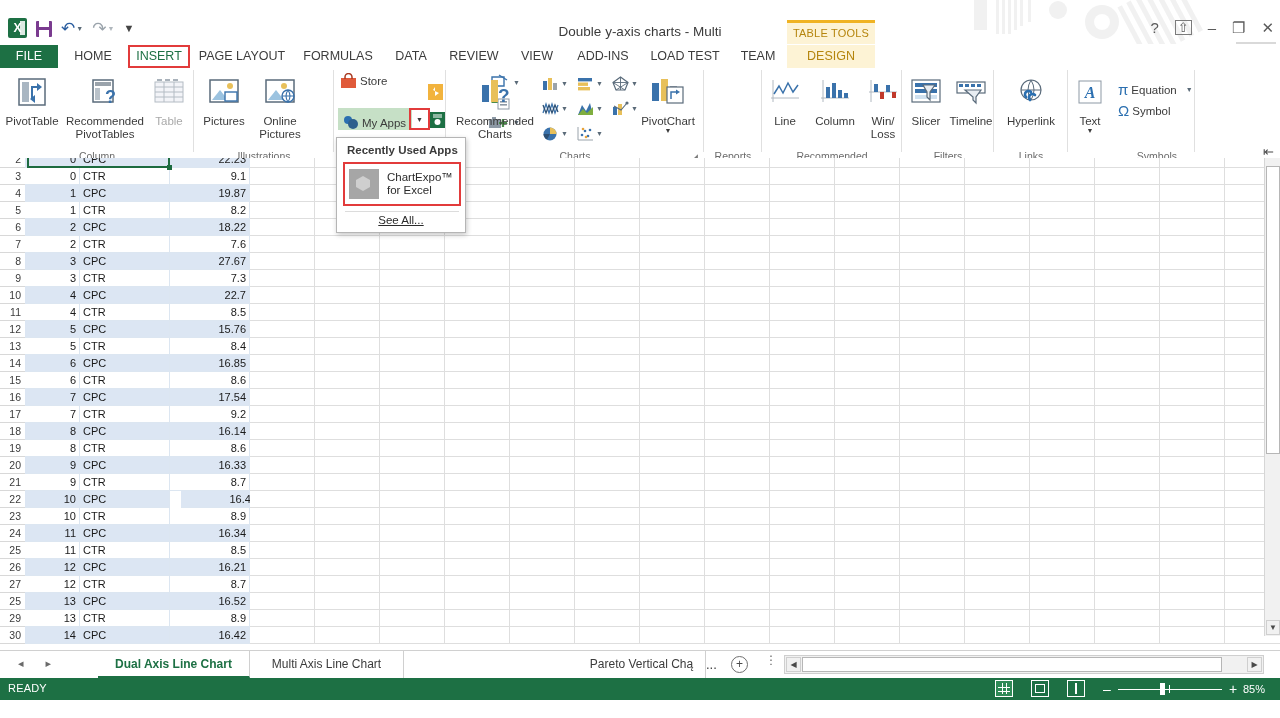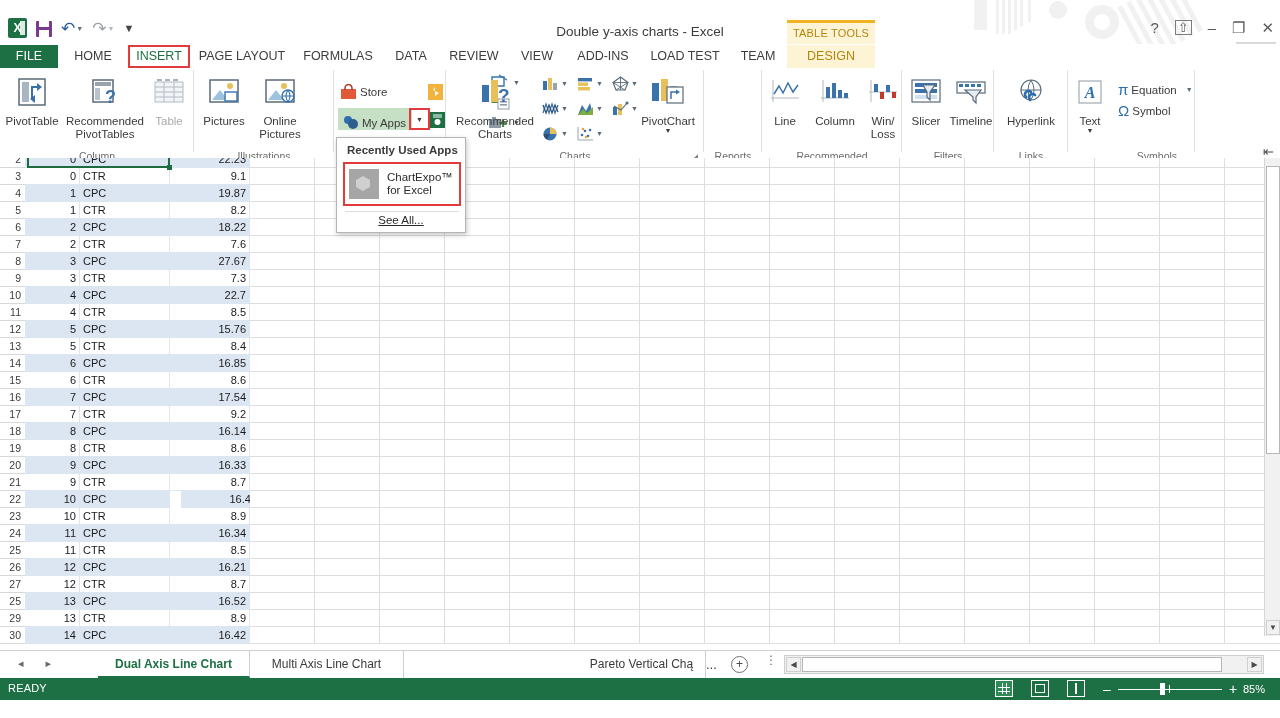--- a/index.html
+++ b/index.html
@@ -301,21 +301,21 @@
         <span class="undo-g">↶</span>
         <span class="mini-caret">▼</span>
       </div>
       <div class="arrow-btn">
         <span class="redo-g">↷</span>
         <span class="mini-caret dim">▼</span>
       </div>
       <span class="qat-more">▼</span>
     </div>
 
-    <div class="doctitle">Double y-axis charts - Excel</div>
+    <div class="doctitle">Double y-axis charts - Multi</div>
 
     <div class="ctx-tools">
       <div class="bar"></div>
       <span>TABLE TOOLS</span>
     </div>
 
     <div class="win-btns">
       <span class="win-btn">?</span>
       <span class="ribbon-opt">⇧</span>
       <span class="win-btn">–</span>
@@ -436,21 +436,21 @@
           <rect x="4" y="3" width="4" height="3" fill="#8d99a5"></rect>
           <path d="M15 5 v8 M11 9 h8" stroke="#4a8c4a" stroke-width="2.2"></path>
         </svg>
         <span class="cm-car">▼</span>
       </div>
       <div class="glabel">Illustrations</div>
       <div class="gsep"></div>
     </div>
 
     <div class="rgroup" style="left:334px;width:112px">
-      <div class="minibtn" style="left:6px;top:16px">
+      <div class="minibtn" style="left:6px;top:5px">
         <svg width="17" height="16" viewBox="0 0 17 16">
           <path d="M1 5 h15 v10 h-15 Z" fill="#e05a3a"></path>
           <path d="M5 6 v-2 a3.5 3.5 0 0 1 7 0 v2" fill="none" stroke="#a83a22" stroke-width="1.5"></path>
         </svg>
         <span>Store</span>
       </div>
       <div class="minibtn" style="left:93px;top:16px">
         <svg width="17" height="16" viewBox="0 0 17 16">
           <rect x="1" y="0" width="15" height="16" fill="#f2b33d"></rect>
           <path d="M5 2 L8 3 L8 12 L12 9 L6 6 L8 3" fill="#fff"></path>

